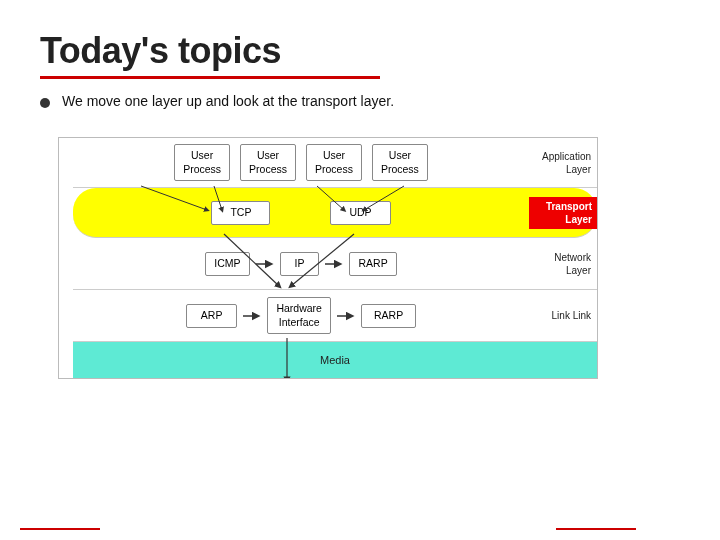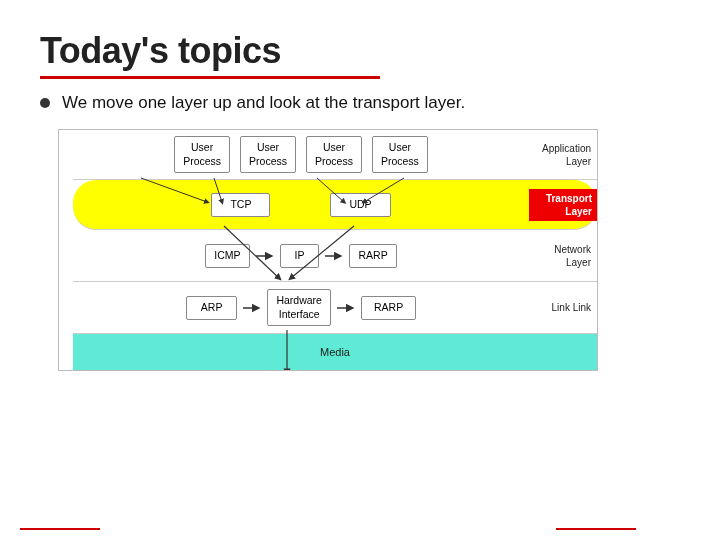--- a/index.html
+++ b/index.html
@@ -45,27 +45,27 @@
       width: 10px;
       height: 10px;
       background: #333;
       border-radius: 50%;
       margin-top: 5px;
       margin-right: 12px;
       flex-shrink: 0;
     }
 
     .bullet-text {
-      font-size: 17px;
+      font-size: 14px;
       color: #111;
     }
 
     
     .diagram-container {
-      margin: 4px auto;
+      margin: 16px auto;
       width: 540px;
       background: #fff;
       border: 1px solid #bbb;
       position: relative;
       font-size: 11px;
       padding-left: 14px;
     }
 
     
     .layer-row {

